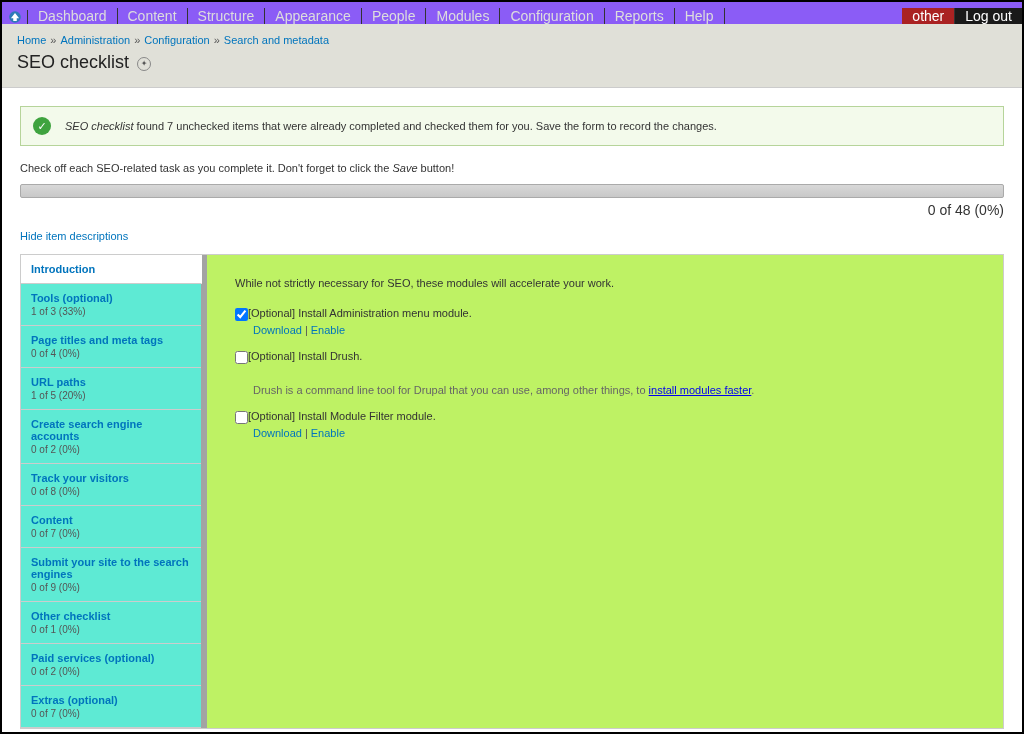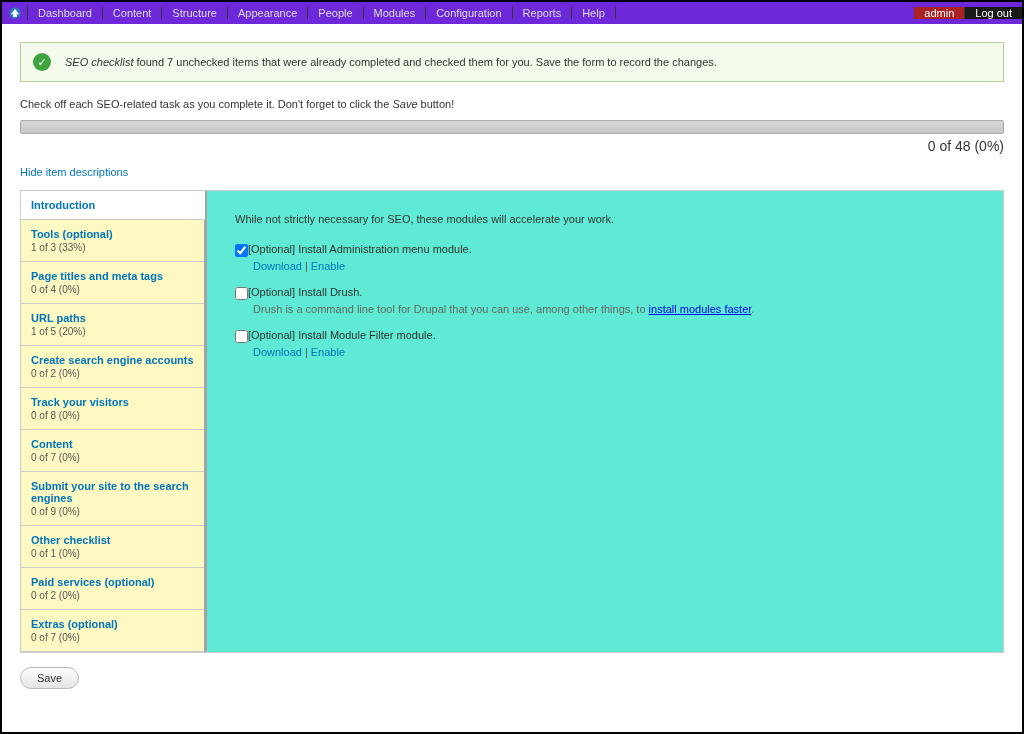--- a/index.html
+++ b/index.html
@@ -1,20 +1,20 @@
 <!DOCTYPE html>
 <html><head>
 <meta charset="utf-8">
 <style>
   * { box-sizing: border-box; margin: 0; padding: 0; }
   body { font-family: "Lucida Grande", Verdana, sans-serif; font-size: 11px; color: #333; background: #fff; }
   .frame { border: 2px solid #000; width: 1024px; height: 734px; overflow: hidden; position: relative; }
 
   
-  .toolbar { background: #6d28d9; height: 22px; display: flex; align-items: center; color: #ccc; font-size: 11px; }
+  .toolbar { background: #8b5cf6; height: 22px; display: flex; align-items: flex-end; color: #ccc; font-size: 14px; }
   .toolbar .home-icon { width: 26px; display:flex; align-items:center; justify-content:center; border-right:1px solid #333; }
   .toolbar .home-icon svg { width:14px; height:14px; }
   .toolbar .menu { display:flex; }
   .toolbar .menu a { color:#ddd; text-decoration:none; padding:0 10px; display:flex; align-items:center; border-right:1px solid #333; }
   .toolbar .spacer { flex:1; }
   .toolbar .right a { color:#fff; text-decoration:none; padding:0 10px; display:flex; align-items:center; }
   .toolbar .right { display:flex; }
   .toolbar .right .admin { background:#a22; }
   .toolbar .right .logout { background:#1a1a1a; border-left:1px solid #333; }
 
@@ -38,34 +38,34 @@
   .instructions .save-word { font-style: italic; }
 
   .progress-wrap { position:relative; margin-bottom:4px; }
   .progress-bar { height:14px; background:linear-gradient(#d8d8d8,#c8c8c8); border:1px solid #aaa; border-radius:2px; }
   .progress-label { text-align:right; font-size:14px; color:#333; margin-top:2px; margin-bottom:12px; }
 
   .toggle-link { color:#0074bd; text-decoration:none; font-size:11px; display:inline-block; margin-bottom:12px; }
 
   
   .checklist { border:1px solid #ccc; display:flex; min-height:380px; }
-  .tabs { width:186px; background:#fef9c3; border-right:3px solid #a3a3a3; }
+  .tabs { width:186px; background:#5eead4; border-right:6px solid #a3a3a3; }
   .tab { border-bottom:1px solid #ccc; padding:8px 10px; cursor:pointer; }
   .tab .t-title { color:#0074bd; font-weight:bold; font-size:11px; }
   .tab .t-sub { color:#555; font-size:10px; margin-top:2px; }
   .tab.active { background:#fff; border-right:1px solid #fff; margin-right:-1px; }
   .tab.active .t-title { color:#0074bd; }
   .tabs .tab:first-child.active .t-title { color:#0074bd; }
 
-  .panel { flex:1; background:#5eead4; padding:22px 28px; font-size:11px; color:#333; }
+  .panel { flex:1; background:#bef264; padding:22px 28px; font-size:11px; color:#333; }
   .panel .intro-text { margin-bottom:18px; }
   .check-item { margin-bottom:14px; }
   .check-row { display:flex; align-items:flex-start; gap:0; }
   .check-row input { position:relative; top:1px; }
-  .check-desc { color:#666; margin-left:18px; margin-top:4px; }
+  .check-desc { color:#666; margin-left:18px; margin-top:21px; }
   .check-links { margin-left:18px; margin-top:4px; }
   .check-links a { color:#0074bd; text-decoration:none; }
   .check-links .divider { color:#555; padding:0 3px; }
 
   
   .actions { margin-top:14px; }
   .save-btn { background:linear-gradient(#fdfdfd,#e4e4e4); border:1px solid #bbb; border-radius:14px; padding:4px 16px; font-size:11px; color:#333; cursor:pointer; }
 </style>
 </head>
 <body>
@@ -85,25 +85,32 @@
         <a href="#">Structure</a>
         <a href="#">Appearance</a>
         <a href="#">People</a>
         <a href="#">Modules</a>
         <a href="#">Configuration</a>
         <a href="#">Reports</a>
         <a href="#">Help</a>
       </div>
     <div class="spacer"></div>
     <div class="right">
-      <a href="#" class="admin">admin</a>
+      <a href="#" class="admin">other</a>
       <a href="#" class="logout">Log out</a>
     </div>
   </div>
 
+  <div class="header">
+    <div class="breadcrumb" id="breadcrumb"><a href="#">Home</a><span class="sep">»</span><a href="#">Administration</a><span class="sep">»</span><a href="#">Configuration</a><span class="sep">»</span><a href="#">Search and metadata</a></div>
+    <h1 class="page-title">
+      <span>SEO checklist</span>
+      <span class="gear"></span>
+    </h1>
+  </div>
 
   <div class="content">
 
     <div class="status-box">
       <div class="ok-icon">✓</div>
       <div class="msg">
         <em>SEO checklist</em><span> found 7 unchecked items that were already completed and checked them for you. Save the form to record the changes.</span>
       </div>
     </div>
 

